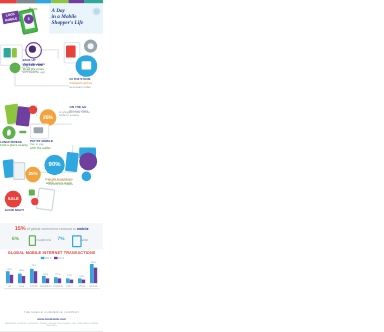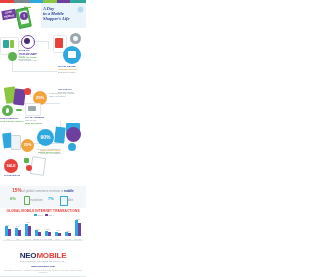--- a/index.html
+++ b/index.html
@@ -310,23 +310,20 @@
           <div class="bar a" style="height: 15.6px; background: rgb(47, 168, 224);"></div>
           <div class="bar b" style="height: 13.2px; background: rgb(111, 63, 160);"></div>
           <div class="vlab" style="bottom: 16.1px;">52%</div>
           <div class="xlab">BRAZIL</div>
         </div>
       </div>
     <div class="axis"></div>
   </div>
 
   <div class="footer">
-    <div class="logo">
-      <span class="neo">NEO</span><span class="mob">MOBILE</span>
-    </div>
     <div class="logo-sub">THE MOBILE COMMERCE COMPANY</div>
     <div class="src">www.neomobile.com</div>
     <div class="srcs">
       <span>SOURCES:</span>
       <span>comScore • eMarketer • Nielsen • Google Think Insights • IAB • Criteo State of Mobile Commerce</span>
     </div>
     <div class="botline"></div>
   </div>
 
 </div>

